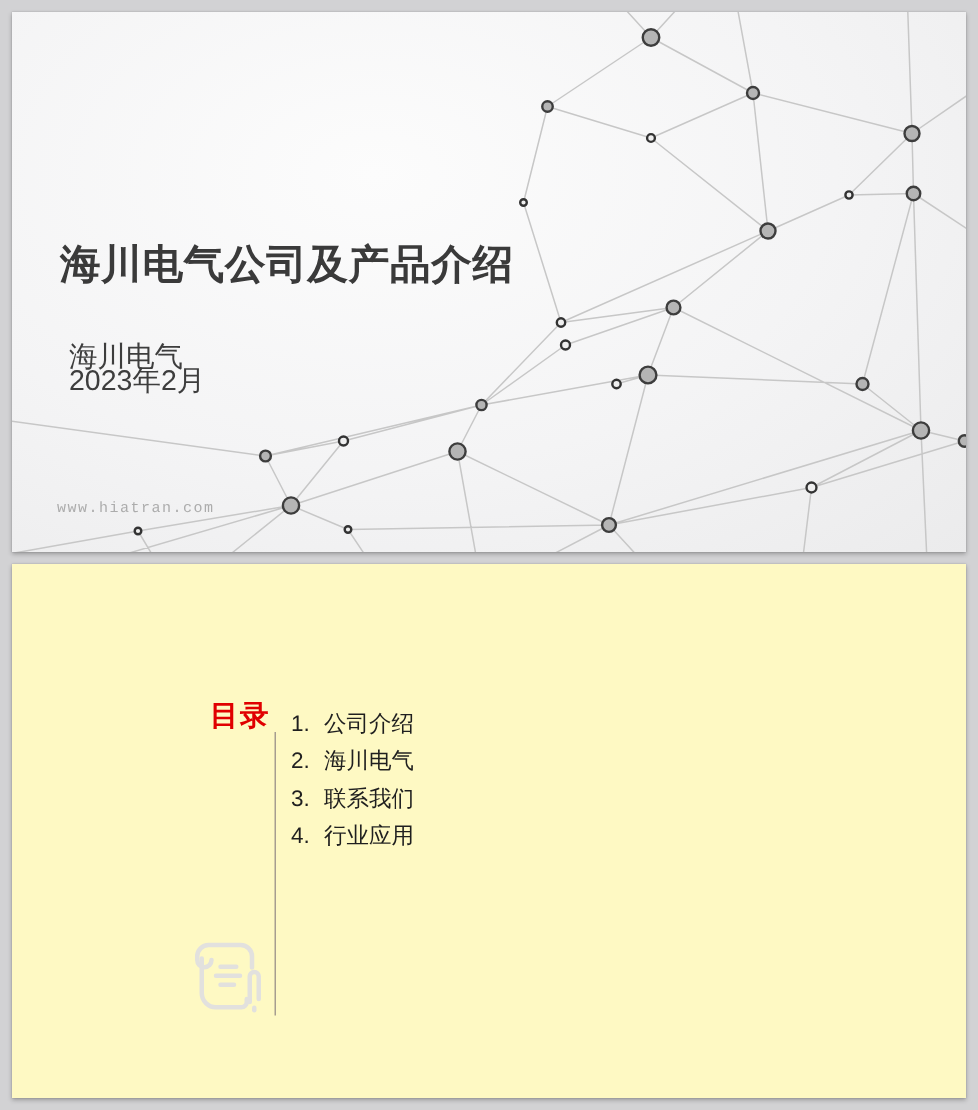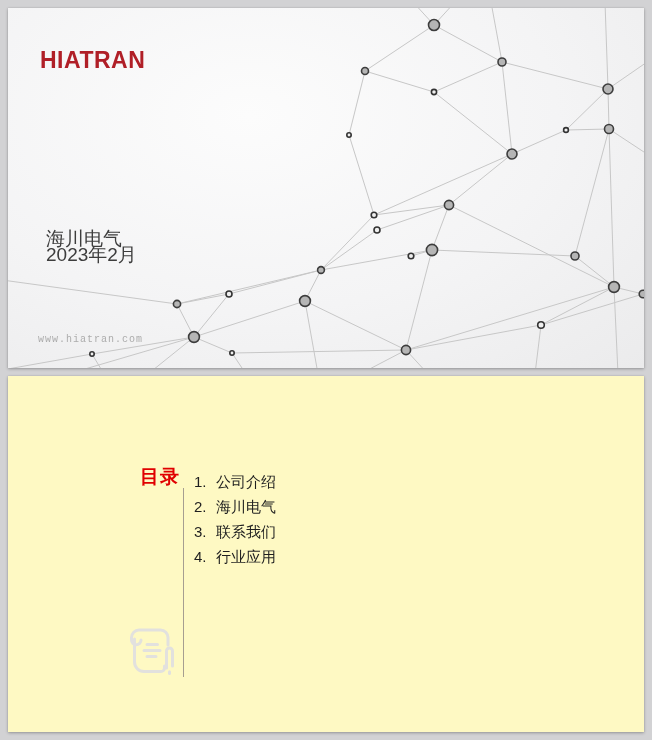--- a/index.html
+++ b/index.html
@@ -117,22 +117,22 @@
           <circle cx="366" cy="207" r="2.8"></circle>
         <circle cx="369" cy="222" r="3"></circle>
           <circle cx="403" cy="248" r="2.8"></circle>
         <circle cx="221" cy="286" r="3"></circle>
           <circle cx="533" cy="317" r="3.3"></circle>
         <circle cx="224" cy="345" r="2.2"></circle>
           <circle cx="84" cy="346" r="2.2"></circle>
       </g>
     </svg>
 
-    <div class="logo">HIATRAN</div>
 
+    <h1 class="title" style="margin:0">海川电气公司及产品介绍</h1>
 
     <div class="subtitle">
       <div>海川电气</div>
       <div>2023年2月</div>
     </div>
 
     <div class="footer-url">www.hiatran.com</div>
   </section>
 
   <section class="slide slide2">

